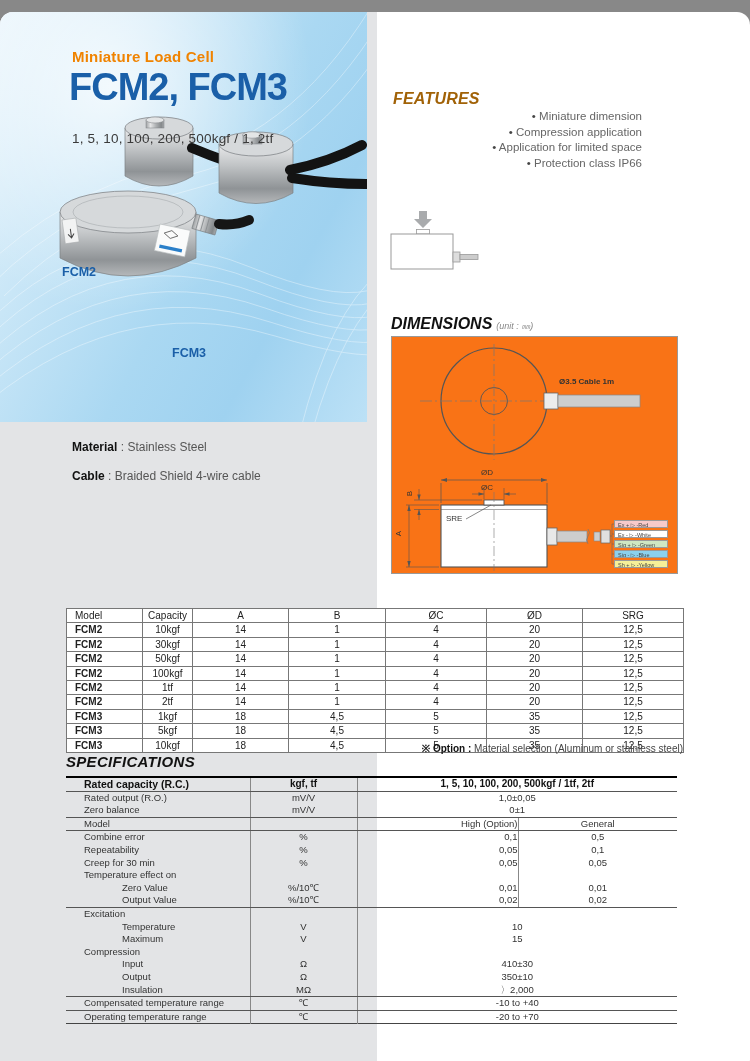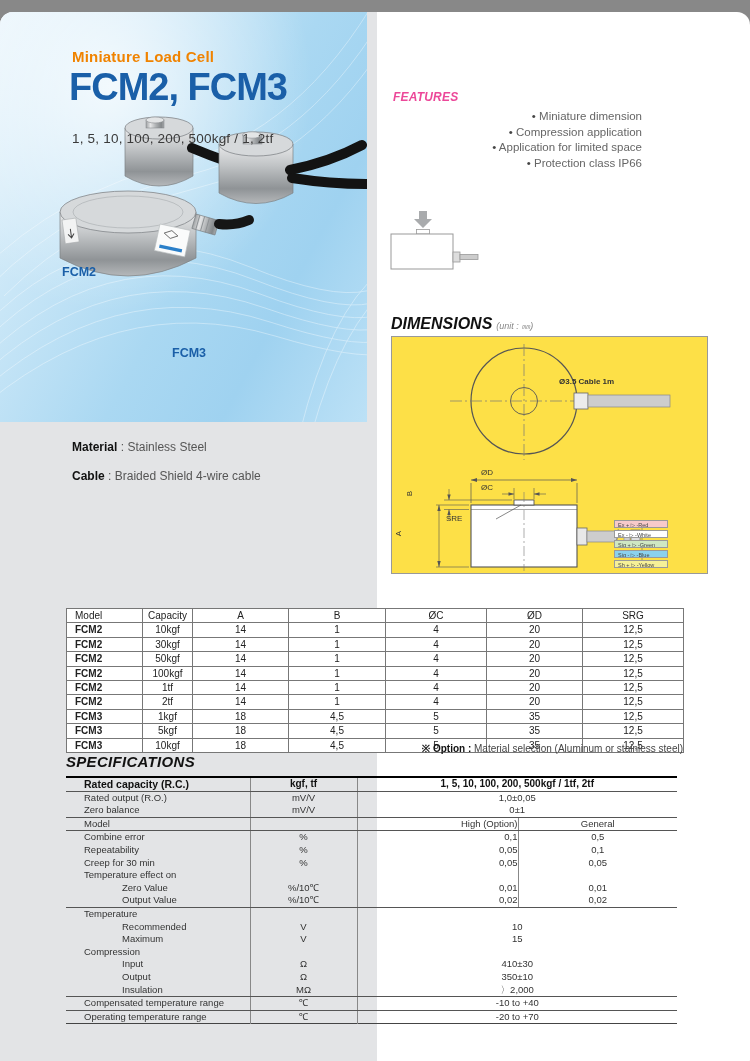--- a/index.html
+++ b/index.html
@@ -17,30 +17,30 @@
   .hero-title{left:69px;top:54px;font-size:38px;font-weight:bold;color:#1a5fa8;letter-spacing:-1px;}
   .hero-caps{left:72px;top:119px;font-size:13.5px;color:#3a3a3a;letter-spacing:.2px;}
   .lbl-fcm2{left:62px;top:253px;font-size:12.5px;font-weight:bold;color:#1a5fa8;}
   .lbl-fcm3{left:172px;top:334px;font-size:12.5px;font-weight:bold;color:#1a5fa8;}
 
   
   .matcable{left:72px;top:421px;font-size:12px;color:#555;line-height:29px;}
   .matcable b{color:#111;}
 
   
-  .features-head{left:393px;top:78px;font-size:12px;font-weight:bold;font-style:italic;color:#ec4899;letter-spacing:.2px;}
+  .features-head{left:393px;top:78px;font-size:16px;font-weight:bold;font-style:italic;color:#a16207;letter-spacing:.2px;}
   .features-list{left:392px;top:97px;width:250px;font-size:11.5px;color:#666;}
   .features-list .fi{line-height:15.5px;text-align:right;}
   .features-list .fi::before{content:"• ";color:#444;}
 
   
   .dims-head{left:391px;top:303px;}
   .dims-head .dh{font-size:16px;font-weight:bold;font-style:italic;color:#111;}
   .dims-head .du{font-size:9px;font-style:italic;color:#8a8a8a;margin-left:4px;}
-  .dims-box{left:391px;top:324px;width:285px;height:236px;border:1px solid #999;background:#fde047;padding-left:30px;}
+  .dims-box{left:391px;top:324px;width:285px;height:236px;border:1px solid #999;background:#f97316;}
   .dims-box .dlabel{position:absolute;font-size:8px;color:#333;}
   .cable-note{left:167px;top:40px;font-size:8px;font-weight:bold;color:#222;}
   .lab-od{left:89px;top:131px;}
   .lab-oc{left:89px;top:146px;}
   .lab-b{left:15px;top:152px;transform:rotate(-90deg);}
   .lab-a{left:4px;top:192px;transform:rotate(-90deg);}
   .lab-sre{left:54px;top:177px;font-size:8.5px;}
   .wirebox{position:absolute;left:222px;width:54px;height:8px;border:1px solid #9a9a9a;
            font-size:5.5px;line-height:8px;color:#444;padding-left:3px;box-sizing:border-box;white-space:nowrap;overflow:hidden;}
   .w0{top:183px;background:#f7caca;} .w1{top:193px;background:#ffffff;}
@@ -445,26 +445,26 @@
             <td class="high">0,01</td>
             <td>0,01</td>
           </tr>
       <tr class="sep">
             <td class="lbl ind">Output Value</td>
             <td class="unit">%/10℃</td>
             <td class="high">0,02</td>
             <td>0,02</td>
           </tr>
       <tr>
-            <td class="lbl">Temperature</td>
+            <td class="lbl">Excitation</td>
             <td class="unit"></td>
             <td colspan="2"></td>
           </tr>
       <tr>
-            <td class="lbl ind">Recommended</td>
+            <td class="lbl ind">Temperature</td>
             <td class="unit">V</td>
             <td colspan="2">10</td>
           </tr>
       <tr>
             <td class="lbl ind">Maximum</td>
             <td class="unit">V</td>
             <td colspan="2">15</td>
           </tr>
       <tr>
             <td class="lbl">Compression</td>

